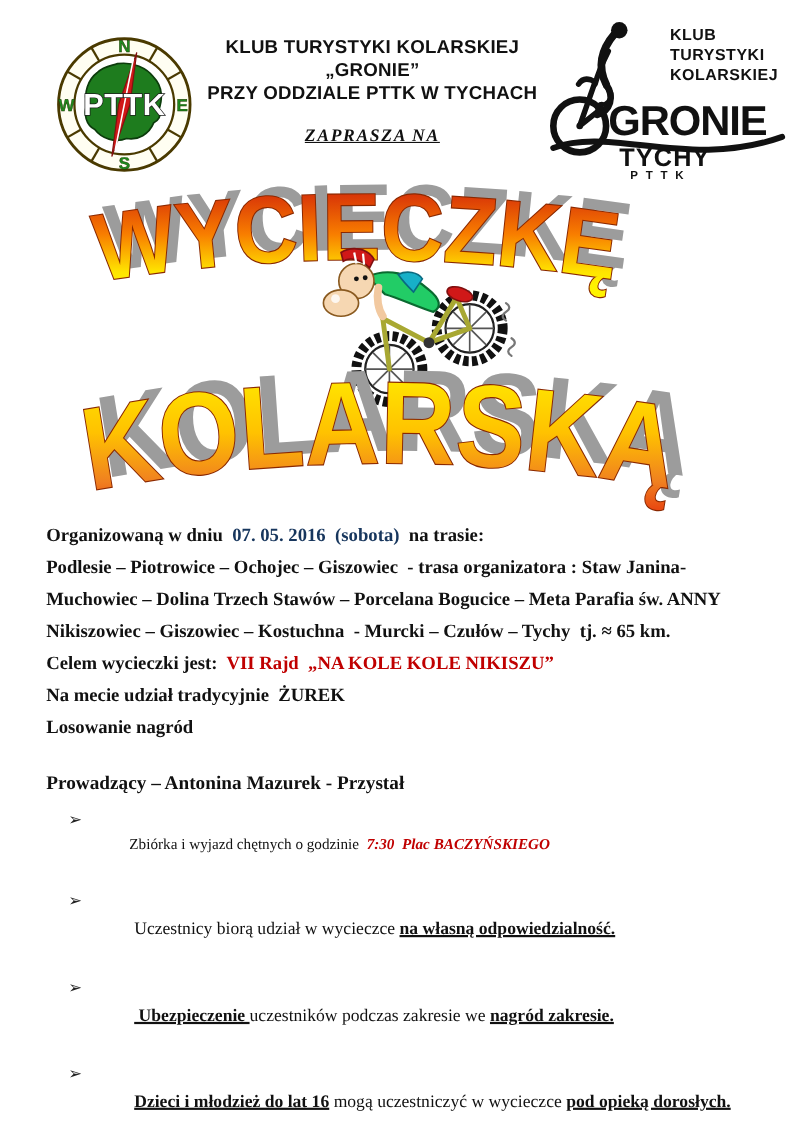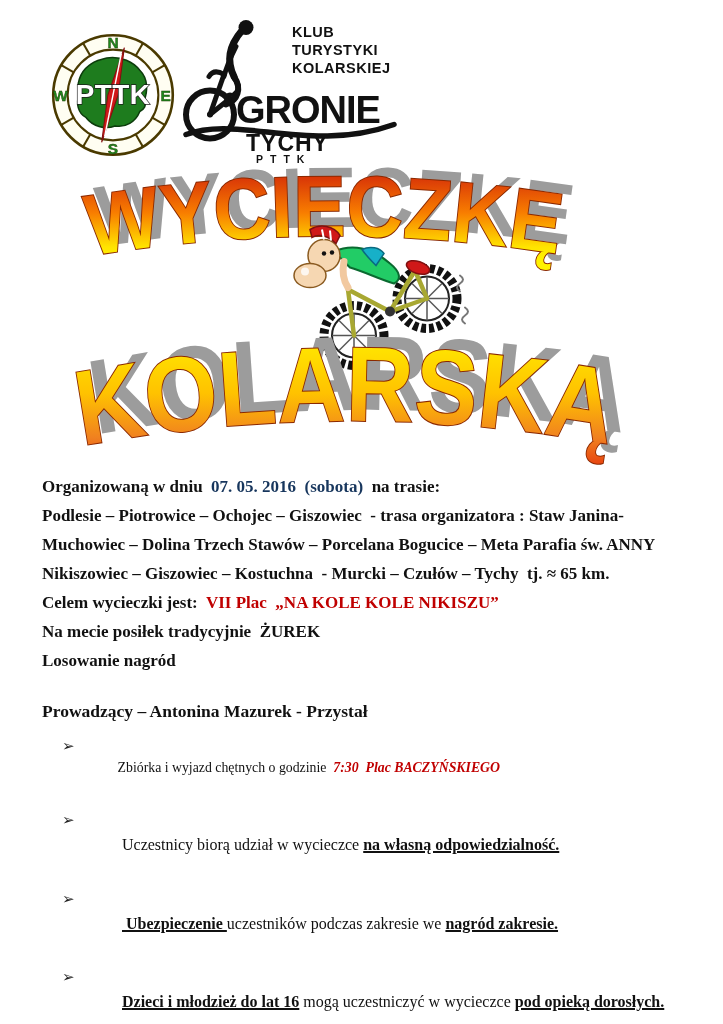--- a/index.html
+++ b/index.html
@@ -61,20 +61,25 @@
         <text x="-51" y="6">W</text>
       </g>
       <path d="M -6,-36 C 8,-38 20,-32 26,-24 C 34,-16 34,-4 30,6 C 33,10 30,14 26,16 C 22,26 12,32 2,30 C -8,34 -20,30 -26,22 C -34,18 -36,8 -33,0 C -36,-10 -32,-22 -24,-28 C -18,-34 -12,-34 -6,-36 Z" fill="#1e7c1e" stroke="#0c3c0c" stroke-width="1.5"></path>
       <g>
         <polygon points="11,-46 5,0 -11,46 -5,0" fill="#d01818" stroke="#801010" stroke-width="1"></polygon>
         <line x1="8" y1="-40" x2="-8" y2="40" stroke="#ffffff" stroke-width="1.4"></line>
       </g>
       <text x="0" y="9" text-anchor="middle" font-family="Liberation Sans, sans-serif" font-weight="bold" font-size="27" fill="#ffffff" stroke="#1a1a1a" stroke-width="1.3" paint-order="stroke" letter-spacing="0.5">PTTK</text>
     </svg>
 
+    <div class="header-center">
+      <div class="header-title">KLUB TURYSTYKI KOLARSKIEJ „GRONIE”</div>
+      <div class="header-title">PRZY ODDZIALE PTTK W TYCHACH</div>
+      <span class="invite">ZAPRASZA NA</span>
+    </div>
 
     <svg class="logo-right" viewBox="0 0 220 145">
       <g stroke="#111" fill="none" stroke-linecap="round">
         <circle cx="30" cy="96" r="24" stroke-width="6"></circle>
         <circle cx="30" cy="96" r="3" fill="#111" stroke="none"></circle>
         <line x1="30" y1="96" x2="44" y2="56" stroke-width="5"></line>
         <path d="M 44,56 q -10,-6 -15,2" stroke-width="5"></path>
         <path d="M 62,12 C 50,26 46,42 54,58" stroke-width="7"></path>
         <circle cx="66" cy="9" r="7.5" fill="#111" stroke="none"></circle>
         <path d="M 56,28 C 50,40 46,50 44,58" stroke-width="5"></path>
@@ -188,23 +193,23 @@
   </div>
 
   <div class="doc-block">
 
     <div class="doc-line"><span>Organizowaną w dniu  </span><span class="navy">07. 05. 2016  (sobota)</span><span>  na trasie:</span></div>
 
     <div class="doc-line">Podlesie – Piotrowice – Ochojec – Giszowiec  - trasa organizatora : Staw Janina-</div>
     <div class="doc-line">Muchowiec – Dolina Trzech Stawów – Porcelana Bogucice – Meta Parafia św. ANNY</div>
     <div class="doc-line">Nikiszowiec – Giszowiec – Kostuchna  - Murcki – Czułów – Tychy  tj. ≈ 65 km.</div>
 
-    <div class="doc-line"><span>Celem wycieczki jest:  </span><span class="red">VII Plac  „NA KOLE KOLE NIKISZU”</span></div>
-
-    <div class="doc-line">Na mecie posiłek tradycyjnie  ŻUREK</div>
+    <div class="doc-line"><span>Celem wycieczki jest:  </span><span class="red">VII Rajd  „NA KOLE KOLE NIKISZU”</span></div>
+
+    <div class="doc-line">Na mecie udział tradycyjnie  ŻUREK</div>
     <div class="doc-line">Losowanie nagród</div>
 
     <div class="leader">Prowadzący – Antonina Mazurek - Przystał</div>
 
     <ul class="bullets">
       <li class="small">
         <span class="arrow">➢</span><span>Zbiórka i wyjazd chętnych o godzinie  </span><span class="b-red">7:30  Plac BACZYŃSKIEGO</span>
       </li>
       <li>
         <span class="arrow">➢</span><span>Uczestnicy biorą udział w wycieczce </span><span class="bu">na własną odpowiedzialność.</span>

